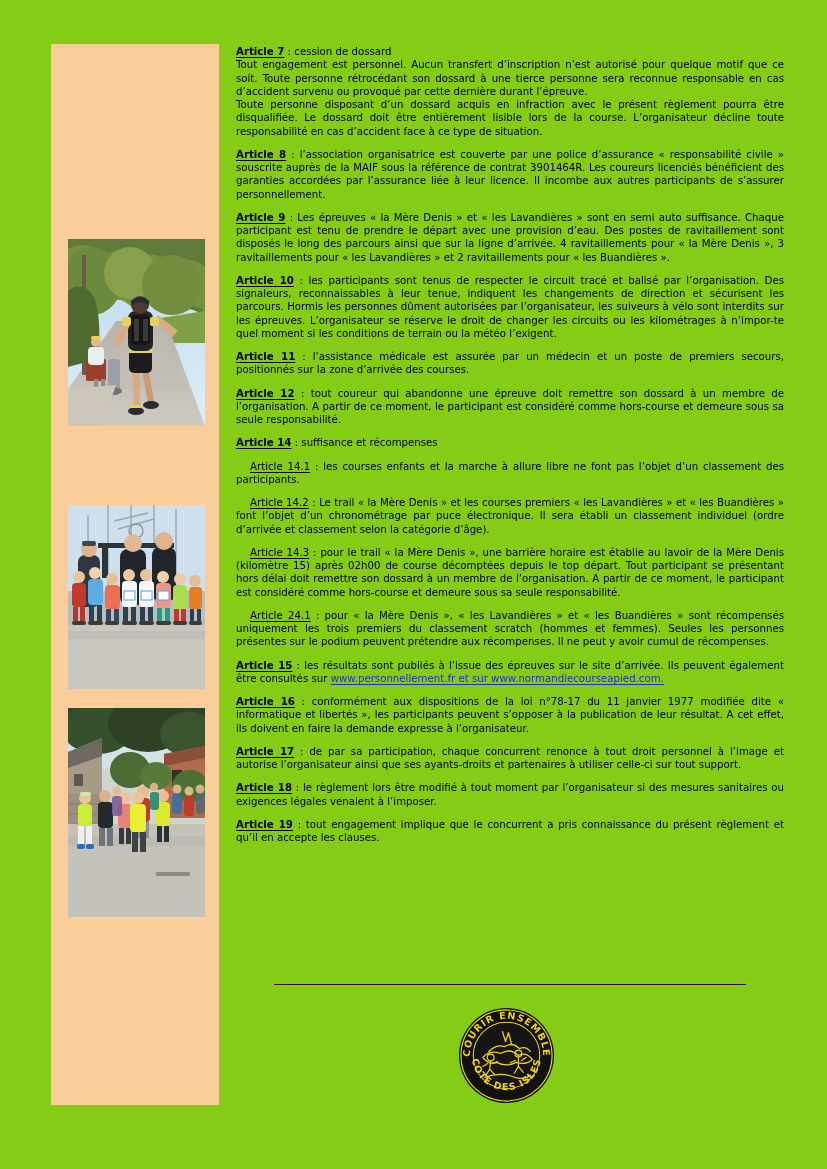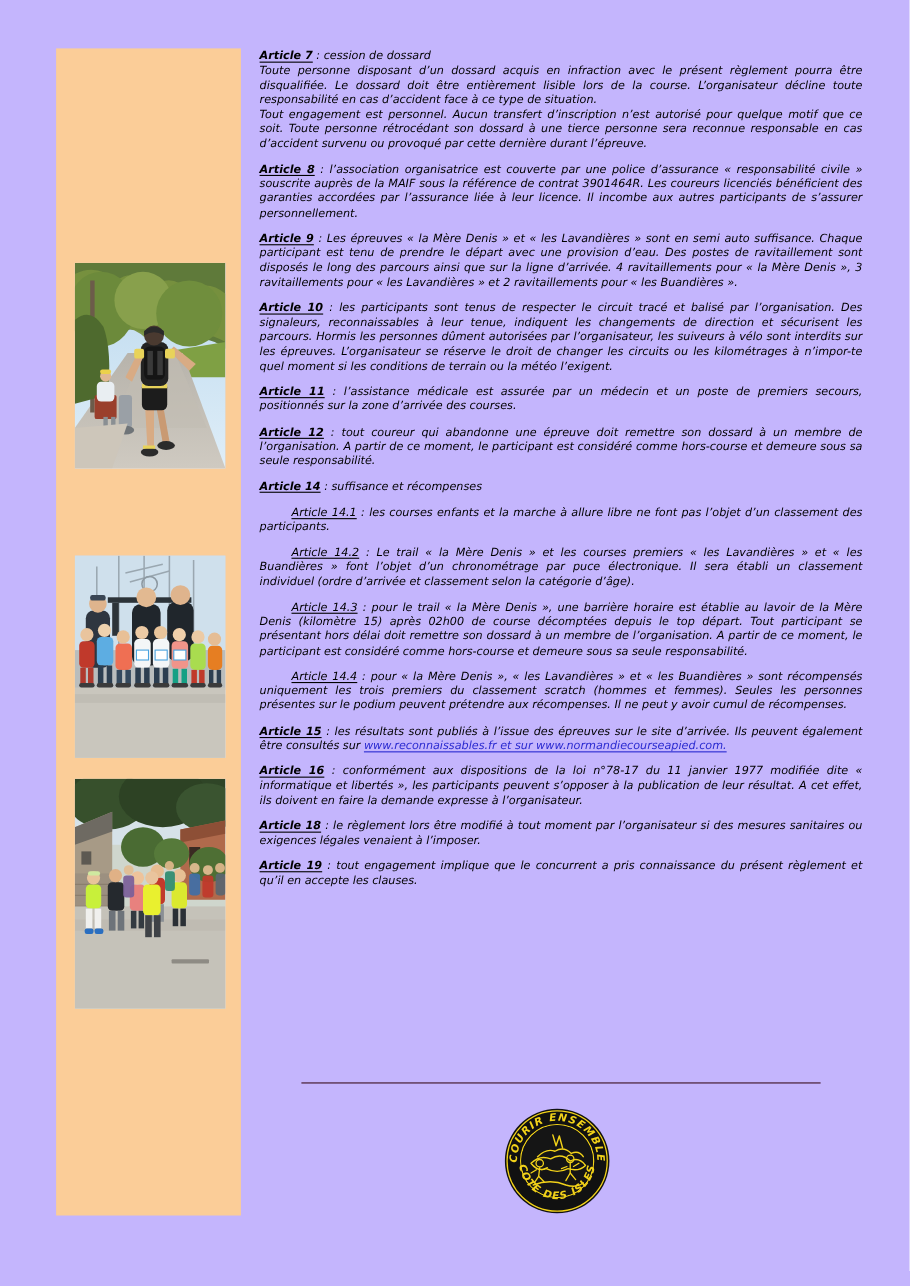--- a/index.html
+++ b/index.html
@@ -13,22 +13,21 @@
     height: 1169px;
     position: relative;
     font-family: "DejaVu Sans", "Liberation Sans", sans-serif;
     overflow: hidden;
   }
 
   
   .page {
     position: absolute;
     inset: 0;
-    background: #c4b5fd;
-    font-style: italic;
+    background: #84cc16;
   }
 
   
   .sidebar {
     position: absolute;
     left: 51px;
     top: 44px;
     width: 168px;
     height: 1061px;
     background: #fbcd98;
@@ -81,21 +80,20 @@
 
   .art {
     font-weight: bold;
     text-decoration: underline;
     text-underline-offset: 1.5px;
   }
   .art-sub {
     font-weight: normal;
     text-decoration: underline;
     text-underline-offset: 1.5px;
-    margin-left: 15px;
   }
   .link {
     color: #2a2ad0;
     text-decoration: underline;
     text-underline-offset: 1.5px;
   }
 
   
   .rule {
     position: absolute;
@@ -373,48 +371,49 @@
           </g>
         </svg>
       </div>
 
     </div>
   </div>
 
   <div class="content">
 
     <p class="para nogap"><span class="art">Article 7</span><span> : </span><span>cession de dossard</span></p>
+    <p class="para nogap">Tout engagement est personnel. Aucun transfert d’inscription n’est autorisé pour quelque motif que ce soit. Toute personne rétrocédant son dossard à une tierce personne sera reconnue responsable en cas d’accident survenu ou provoqué par cette dernière durant l’épreuve.</p>
     <p class="para nogap">Toute personne disposant d’un dossard acquis en infraction avec le présent règlement pourra être disqualifiée. Le dossard doit être entièrement lisible lors de la course. L’organisateur décline toute responsabilité en cas d’accident face à ce type de situation.</p>
-    <p class="para nogap">Tout engagement est personnel. Aucun transfert d’inscription n’est autorisé pour quelque motif que ce soit. Toute personne rétrocédant son dossard à une tierce personne sera reconnue responsable en cas d’accident survenu ou provoqué par cette dernière durant l’épreuve.</p>
 
     <p class="para gap"><span class="art">Article 8</span><span> : </span><span>l’association organisatrice est couverte par une police d’assurance « responsabilité civile » souscrite auprès de la MAIF sous la référence de contrat 3901464R. Les coureurs licenciés bénéficient des garanties accordées par l’assurance liée à leur licence. Il incombe aux autres participants de s’assurer personnellement.</span></p>
 
     <p class="para gap"><span class="art">Article 9</span><span> : </span><span>Les épreuves « la Mère Denis » et « les Lavandières » sont en semi auto suffisance. Chaque participant est tenu de prendre le départ avec une provision d’eau. Des postes de ravitaillement sont disposés le long des parcours ainsi que sur la  ligne d’arrivée. 4 ravitaillements pour « la Mère Denis », 3 ravitaillements pour « les Lavandières » et 2 ravitaillements pour « les Buandières ».</span></p>
 
     <p class="para gap"><span class="art">Article 10</span><span> : </span><span>les participants sont tenus de respecter le circuit tracé et balisé par l’organisation. Des signaleurs, reconnaissables à leur tenue, indiquent les changements de direction et sécurisent les parcours. Hormis les personnes dûment autorisées par l’organisateur, les suiveurs à vélo sont interdits sur les épreuves. L’organisateur se réserve le droit de changer les circuits ou les kilométrages à n’impor-te quel moment si les conditions de terrain ou la météo l’exigent.</span></p>
 
     <p class="para gap"><span class="art">Article 11</span><span> : </span><span>l’assistance médicale est assurée par un médecin et un poste de premiers secours, positionnés sur la zone d’arrivée des courses.</span></p>
 
     <p class="para gap"><span class="art">Article 12</span><span> : </span><span>tout coureur qui abandonne une épreuve doit remettre son dossard à un membre de l’organisation. A partir de ce moment, le participant est considéré comme hors-course et demeure sous sa seule responsabilité.</span></p>
 
 
     <p class="para gap"><span class="art">Article 14</span><span> : </span><span>suffisance et récompenses</span></p>
 
     <p class="para gap sub"><span class="art-sub">Article 14.1</span><span> : </span><span>les courses enfants et la marche à allure libre ne font pas l’objet d’un classement des participants.</span></p>
 
     <p class="para gap sub"><span class="art-sub">Article 14.2</span><span> : </span><span>Le trail « la Mère Denis » et les courses premiers « les Lavandières » et « les Buandières » font l’objet d’un chronométrage par puce électronique. Il sera établi un classement individuel (ordre d’arrivée et classement selon la catégorie d’âge).</span></p>
 
     <p class="para gap sub"><span class="art-sub">Article 14.3</span><span> : </span><span>pour le trail « la Mère Denis », une barrière horaire est établie au lavoir de la Mère Denis (kilomètre 15) après 02h00 de course décomptées depuis le top départ. Tout participant se présentant hors délai doit remettre son dossard à un membre de l’organisation. A partir de ce moment, le participant est considéré comme hors-course et demeure sous sa seule responsabilité.</span></p>
 
-    <p class="para gap sub"><span class="art-sub">Article 14.4</span><span> : </span><span>pour « la Mère Denis », « les Lavandières » et « les Buandières »  sont récompensés uniquement les trois premiers du classement scratch (hommes et femmes). Seules les personnes présentes sur le podium peuvent prétendre aux récompenses. Il ne peut y avoir cumul de récompenses.</span></p>
-
-    <p class="para gap"><span class="art">Article 15</span><span> : </span><span>les résultats sont publiés à l’issue des épreuves sur le site d’arrivée. Ils peuvent également être consultés sur  </span><span class="link">www.reconnaissables.fr et sur www.normandiecourseapied.com.</span></p>
+    <p class="para gap sub"><span class="art-sub">Article 24.1</span><span> : </span><span>pour « la Mère Denis », « les Lavandières » et « les Buandières »  sont récompensés uniquement les trois premiers du classement scratch (hommes et femmes). Seules les personnes présentes sur le podium peuvent prétendre aux récompenses. Il ne peut y avoir cumul de récompenses.</span></p>
+
+    <p class="para gap"><span class="art">Article 15</span><span> : </span><span>les résultats sont publiés à l’issue des épreuves sur le site d’arrivée. Ils peuvent également être consultés sur  </span><span class="link">www.personnellement.fr et sur www.normandiecourseapied.com.</span></p>
 
     <p class="para gap"><span class="art">Article 16</span><span> : </span><span>conformément aux dispositions de la loi n°78-17 du 11 janvier 1977 modifiée dite « informatique et libertés », les participants peuvent s’opposer à la publication de leur résultat. A cet effet, ils doivent en faire la demande expresse à l’organisateur.</span></p>
 
+    <p class="para gap"><span class="art">Article 17</span><span> : </span><span>de par sa participation, chaque concurrent renonce à tout droit personnel à l’image et autorise l’organisateur ainsi que ses ayants-droits et partenaires à utiliser celle-ci sur tout support.</span></p>
 
     <p class="para gap"><span class="art">Article 18</span><span> : </span><span>le règlement lors être modifié à tout moment par l’organisateur si des mesures sanitaires ou exigences légales venaient à l’imposer.</span></p>
 
     <p class="para gap"><span class="art">Article 19</span><span> : </span><span>tout engagement implique que le concurrent a pris connaissance du présent règlement et qu’il en accepte les clauses.</span></p>
 
   </div>
 
   <div class="rule"></div>
 
   <div class="logo">

